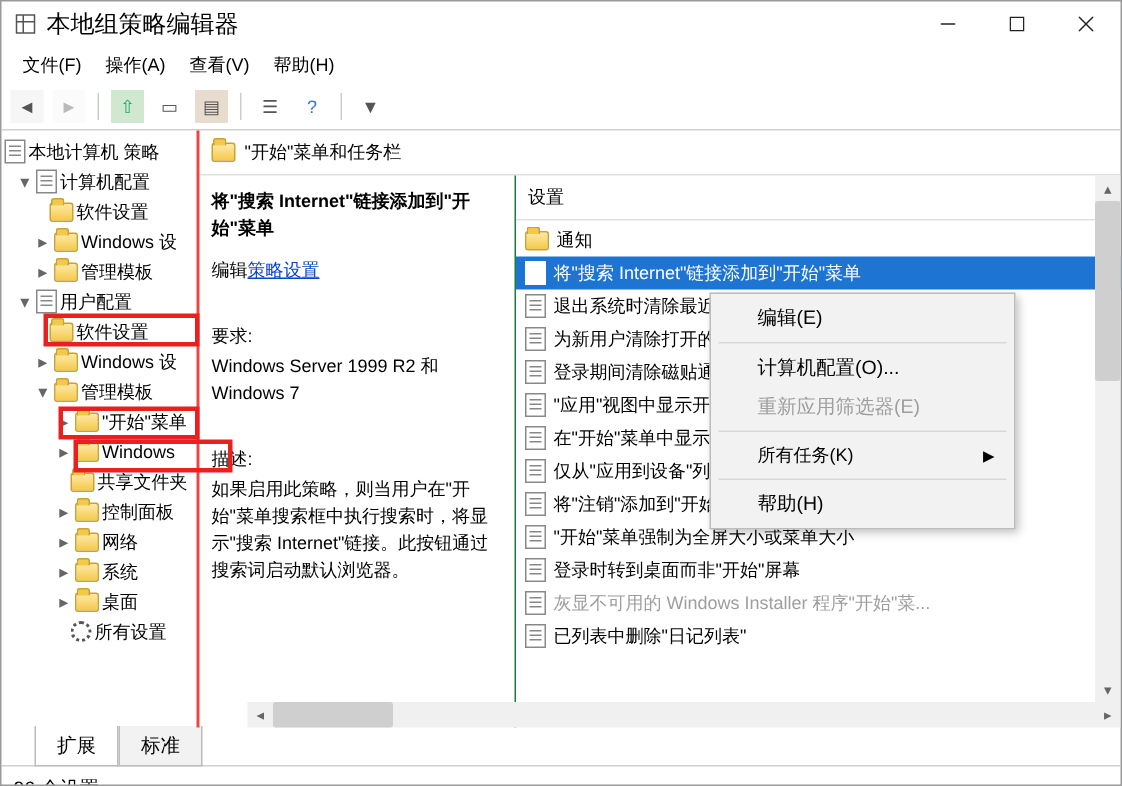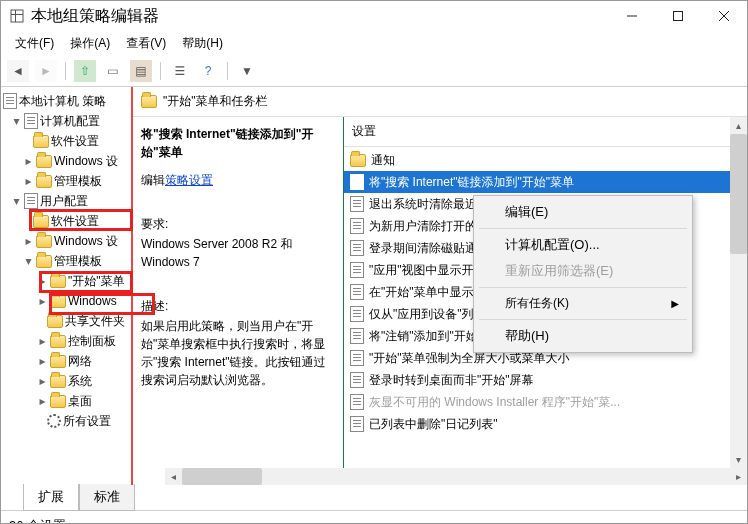--- a/index.html
+++ b/index.html
@@ -35,21 +35,21 @@
 .desc a{color:#0645cc;text-decoration:underline}
 .desc .lbl{margin-top:26px;margin-bottom:2px}
 .list { flex:1; border-left:1px solid #15803d; position:relative;}
 .lhead { padding:6px 8px; border-bottom:1px solid #e0e0e0;}
 .litems{padding:2px 0}
 .lrow { display:flex; align-items:center; gap:5px; padding:2px 6px; height:22px; white-space:nowrap; overflow:hidden;}
 .lrow.sel{background:#1e74d2;color:#fff}
 .lrow.sel .docico{border-color:#fff}
 .lrow.sel .docico::after{background:#fff;box-shadow:0 3px 0 #fff,0 6px 0 #fff}
 .lrow.grey{color:#9e9e9e}
-.ctx { position:absolute; top:194px; left:472px; width:220px; background:#f2f2f2; border:1px solid #bcbcbc; box-shadow:2px 2px 6px rgba(0,0,0,.25); padding:3px; z-index:10;}
+.ctx { position:absolute; top:194px; left:472px; width:204px; background:#f2f2f2; border:1px solid #bcbcbc; box-shadow:2px 2px 6px rgba(0,0,0,.25); padding:3px; z-index:10;}
 .crow{display:flex;align-items:center;padding:4px 22px 4px 28px;font-size:13px;position:relative}
 .crow.dis{color:#9e9e9e}
 .csep{height:1px;background:#d8d8d8;margin:3px 2px}
 .carrow{position:absolute;right:10px;font-size:10px}
 .tabs{display:flex;gap:0;padding-left:22px;margin-top:-1px;height:26px;align-items:center}
 .tab{padding:4px 14px;border:1px solid #bcbcbc;border-top:none;font-size:13px;background:#fff}
 .tab.on{border-color:#bcbcbc}
 .tab.off{background:#f2f2f2}
 .status{border-top:1px solid #cfcfcf;padding:6px 8px;font-size:13px}
 .scrollbar{position:absolute;bottom:0;left:164px;right:0;height:17px;background:#f0f0f0;display:flex;align-items:center;z-index:2}
@@ -243,21 +243,21 @@
   <div class="content">
     <div class="chead">
       <span class="fld"></span>
       <span>"开始"菜单和任务栏</span>
     </div>
     <div class="csplit">
       <div class="desc">
         <div class="dtitle">将"搜索 Internet"链接添加到"开始"菜单</div>
         <div><span>编辑</span><a href="#">策略设置</a></div>
         <div class="lbl">要求:</div>
-        <div>Windows Server 2008 R2 和 Windows 7</div>
+        <div>Windows Server 1999 R2 和 Windows 7</div>
         <div class="lbl">描述:</div>
         <div>如果启用此策略，则当用户在"开始"菜单搜索框中执行搜索时，将显示"搜索 Internet"链接。此按钮通过搜索词启动默认浏览器。</div>
       </div>
       <div class="list">
         <div class="lhead">设置</div>
         <div class="litems">
           <div class="lrow">
               <span class="fld"></span>
               <span>通知</span>
             </div>

